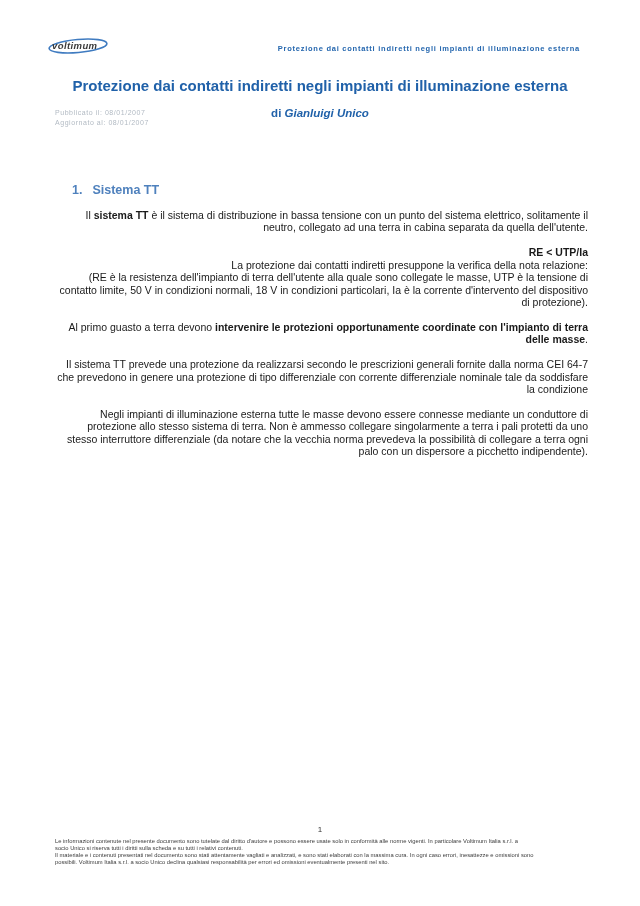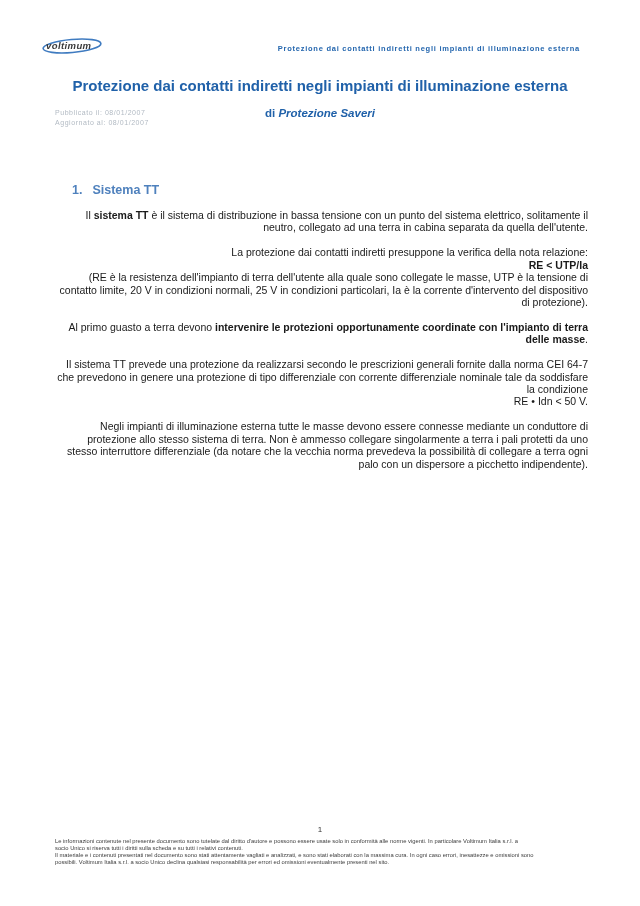--- a/index.html
+++ b/index.html
@@ -6,21 +6,21 @@
   .page{
     position:relative;
     width:640px;height:906px;
     background:#ffffff;
     font-family:"Liberation Sans", sans-serif;
     color:#1a1a1a;
     overflow:hidden;
   }
   
   .logo{
-    position:absolute;left:40px;top:35px;width:88px;height:22px;
+    position:absolute;left:46px;top:35px;width:88px;height:22px;
   }
   .running-head{
     position:absolute;right:60px;top:44px;
     font-size:7.5px;font-weight:700;letter-spacing:0.75px;
     color:#2466ae;white-space:nowrap;
   }
   
   .doc-title{
     position:absolute;left:0;top:77px;width:640px;
     text-align:center;font-size:15px;font-weight:700;color:#2061a9;
@@ -74,40 +74,39 @@
     </svg>
   </div>
   <div class="running-head">Protezione dai contatti indiretti negli impianti di illuminazione esterna</div>
 
   <div class="doc-title">Protezione dai contatti indiretti negli impianti di illuminazione esterna</div>
 
   <div class="meta-dates">
     <div>Pubblicato il: 08/01/2007</div>
     <div>Aggiornato al: 08/01/2007</div>
   </div>
-  <div class="byline"><span>di </span><span class="author">Protezione Saveri</span></div>
+  <div class="byline"><span>di </span><span class="author">Gianluigi Unico</span></div>
 
   <div class="section-heading">
     <span class="num">1.</span><span>Sistema TT</span>
   </div>
 
   <div class="body">
     <p><span>Il </span><span class="bold">sistema TT</span><span> è il sistema di distribuzione in bassa tensione con un punto del sistema elettrico, solitamente il neutro, collegato ad una terra in cabina separata da quella dell'utente.</span></p>
 
     <p>
+      <span class="block bold">RE &lt; UTP/Ia</span>
       <span class="block">La protezione dai contatti indiretti presuppone la verifica della nota relazione:</span>
-      <span class="block bold">RE &lt; UTP/Ia</span>
-      <span class="block">(RE è la resistenza dell'impianto di terra dell'utente alla quale sono collegate le masse, UTP è la tensione di contatto limite, 20 V in condizioni normali, 25 V in condizioni particolari, Ia è la corrente d'intervento del dispositivo di protezione).</span>
+      <span class="block">(RE è la resistenza dell'impianto di terra dell'utente alla quale sono collegate le masse, UTP è la tensione di contatto limite, 50 V in condizioni normali, 18 V in condizioni particolari, Ia è la corrente d'intervento del dispositivo di protezione).</span>
     </p>
 
     <p><span>Al primo guasto a terra devono </span><span class="bold">intervenire le protezioni opportunamente coordinate con l'impianto di terra delle masse</span><span>.</span></p>
 
     <p>
       <span>Il sistema TT prevede una protezione da realizzarsi secondo le prescrizioni generali fornite dalla norma CEI 64-7 che prevedono in genere una protezione di tipo differenziale con corrente differenziale nominale tale da soddisfare la condizione</span>
-      <span class="block">RE • Idn &lt; 50 V.</span>
     </p>
 
     <p><span>Negli impianti di illuminazione esterna tutte le masse devono essere connesse mediante un conduttore di protezione allo stesso sistema di terra. Non è ammesso collegare singolarmente a terra i pali protetti da uno stesso interruttore differenziale (da notare che la vecchia norma prevedeva la possibilità di collegare a terra ogni palo con un dispersore a picchetto indipendente).</span></p>
   </div>
 
   <div class="page-number">1</div>
   <div class="footer-legal">
     <div>Le informazioni contenute nel presente documento sono tutelate dal diritto d'autore e possono essere usate solo in conformità alle norme vigenti. In particolare Voltimum Italia s.r.l. a</div>
     <div>socio Unico si riserva tutti i diritti sulla scheda e su tutti i relativi contenuti.</div>
     <div>Il materiale e i contenuti presentati nel documento sono stati attentamente vagliati e analizzati, e sono stati elaborati con la massima cura. In ogni caso errori, inesattezze e omissioni sono</div>

